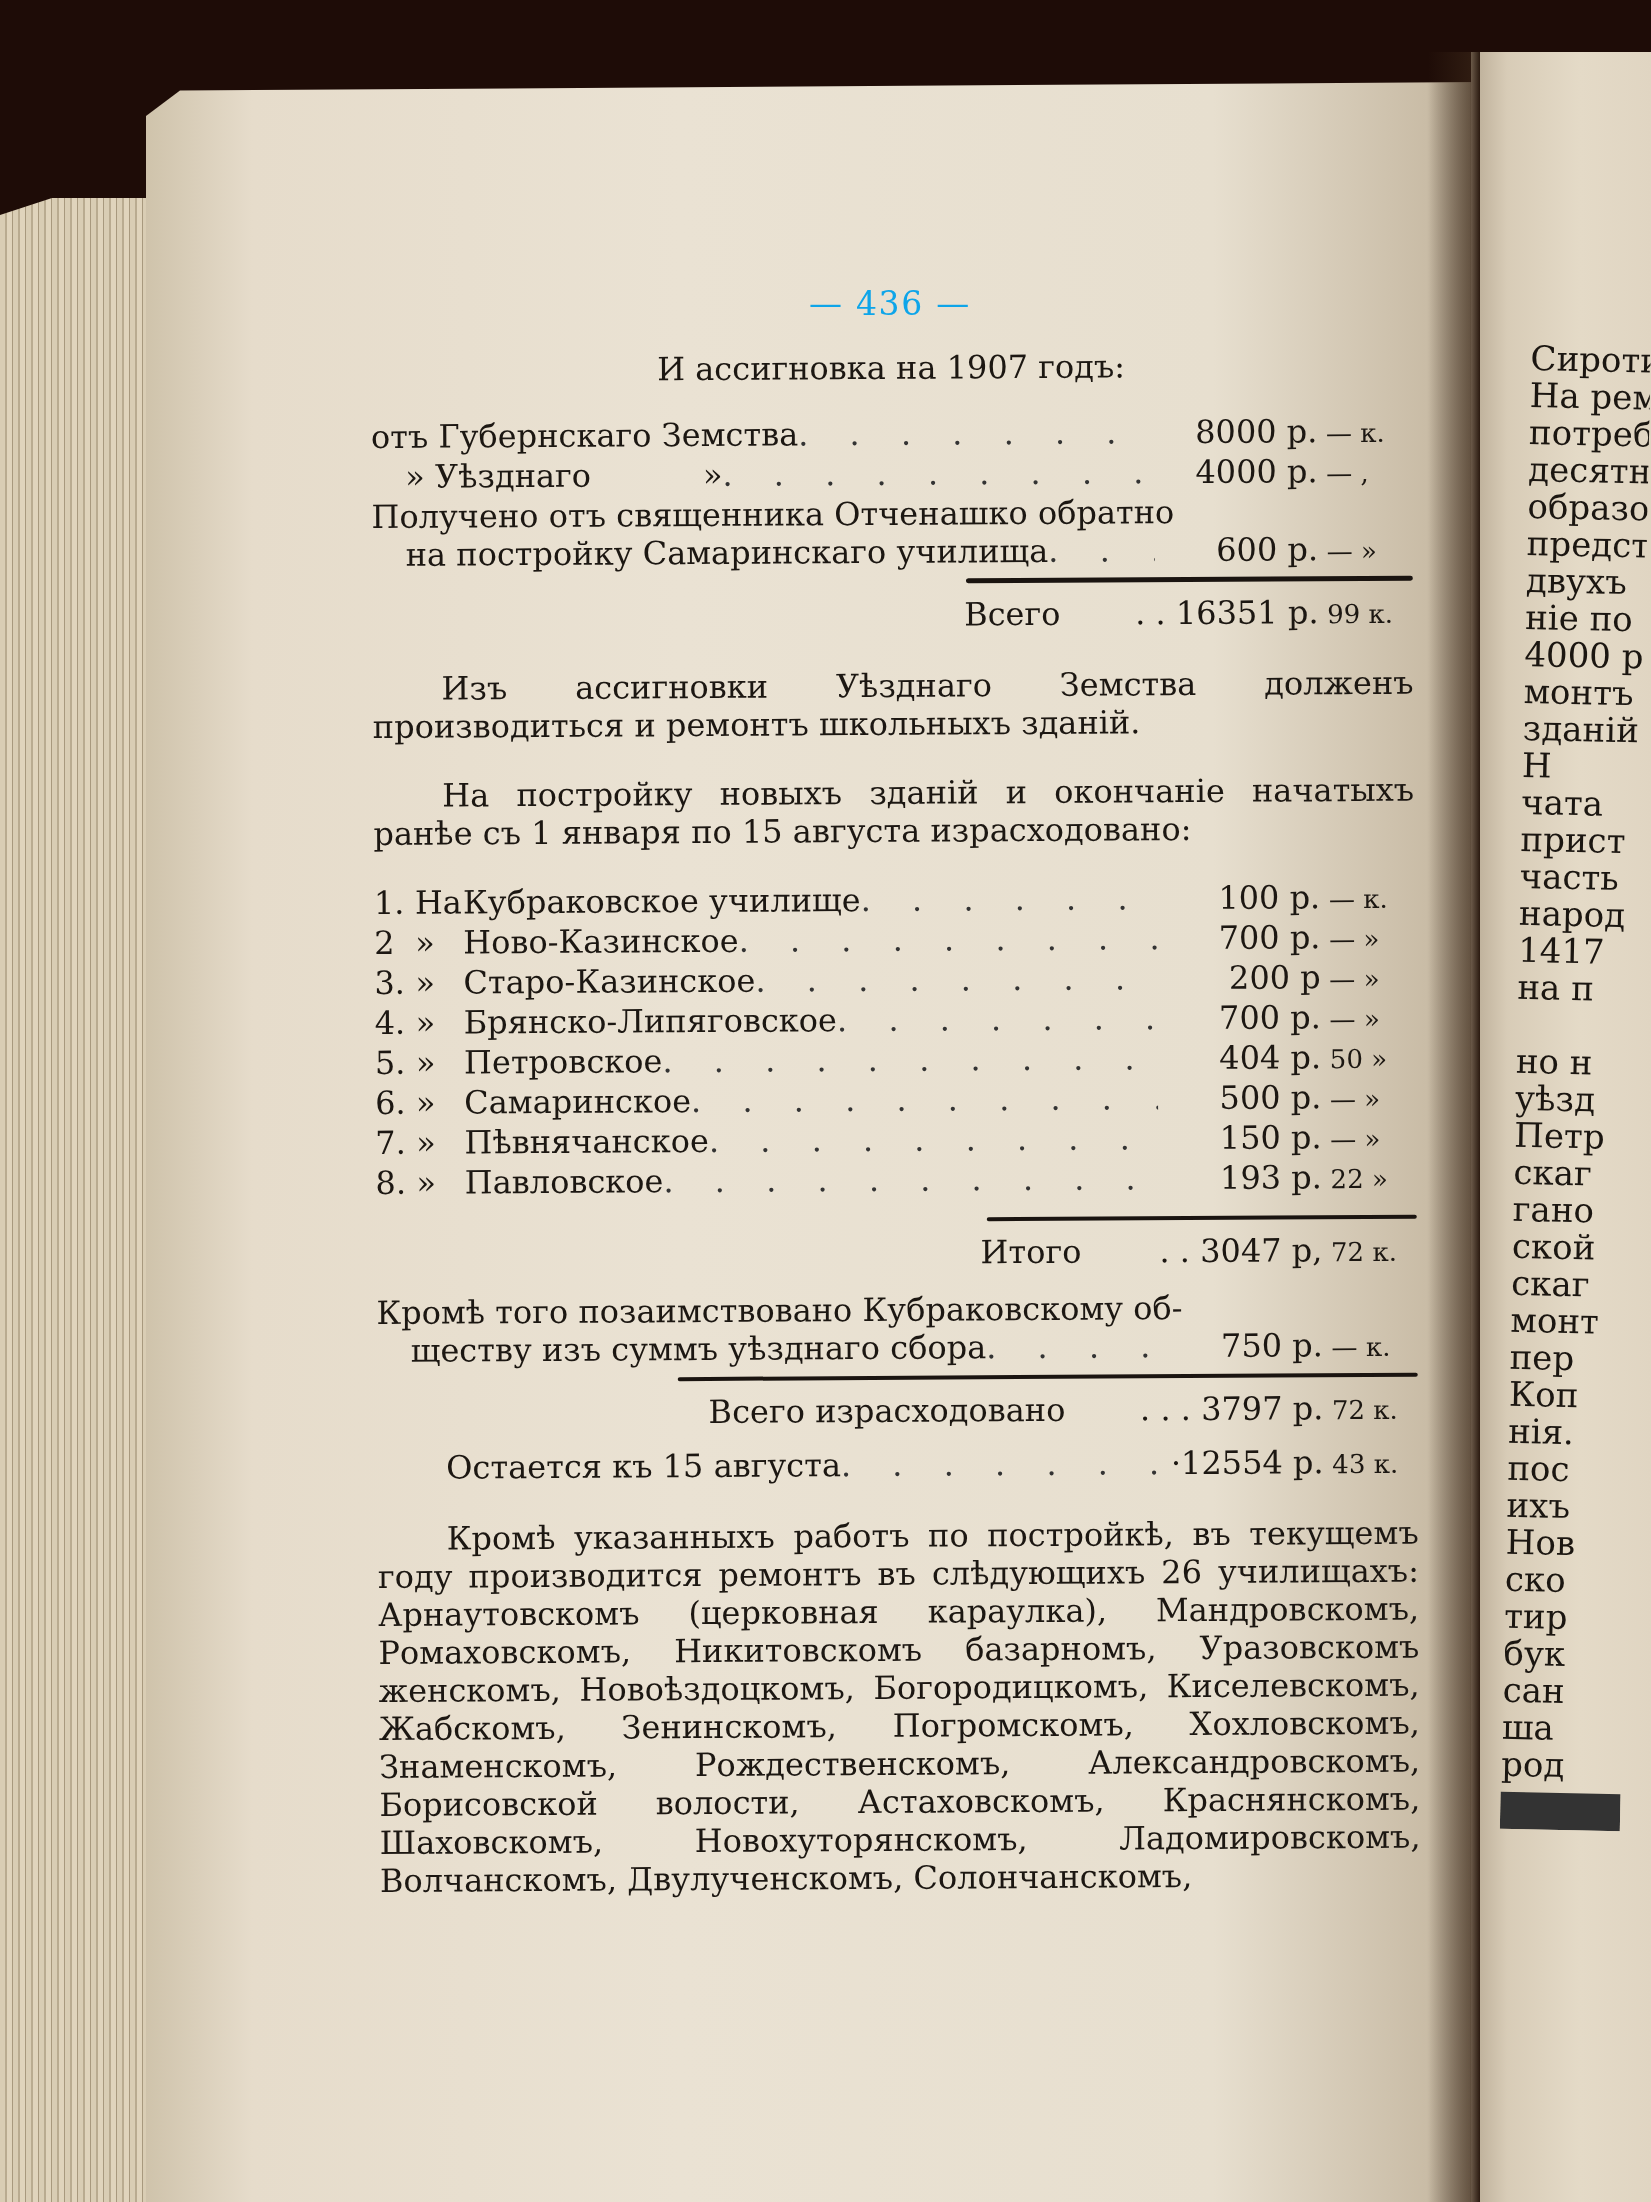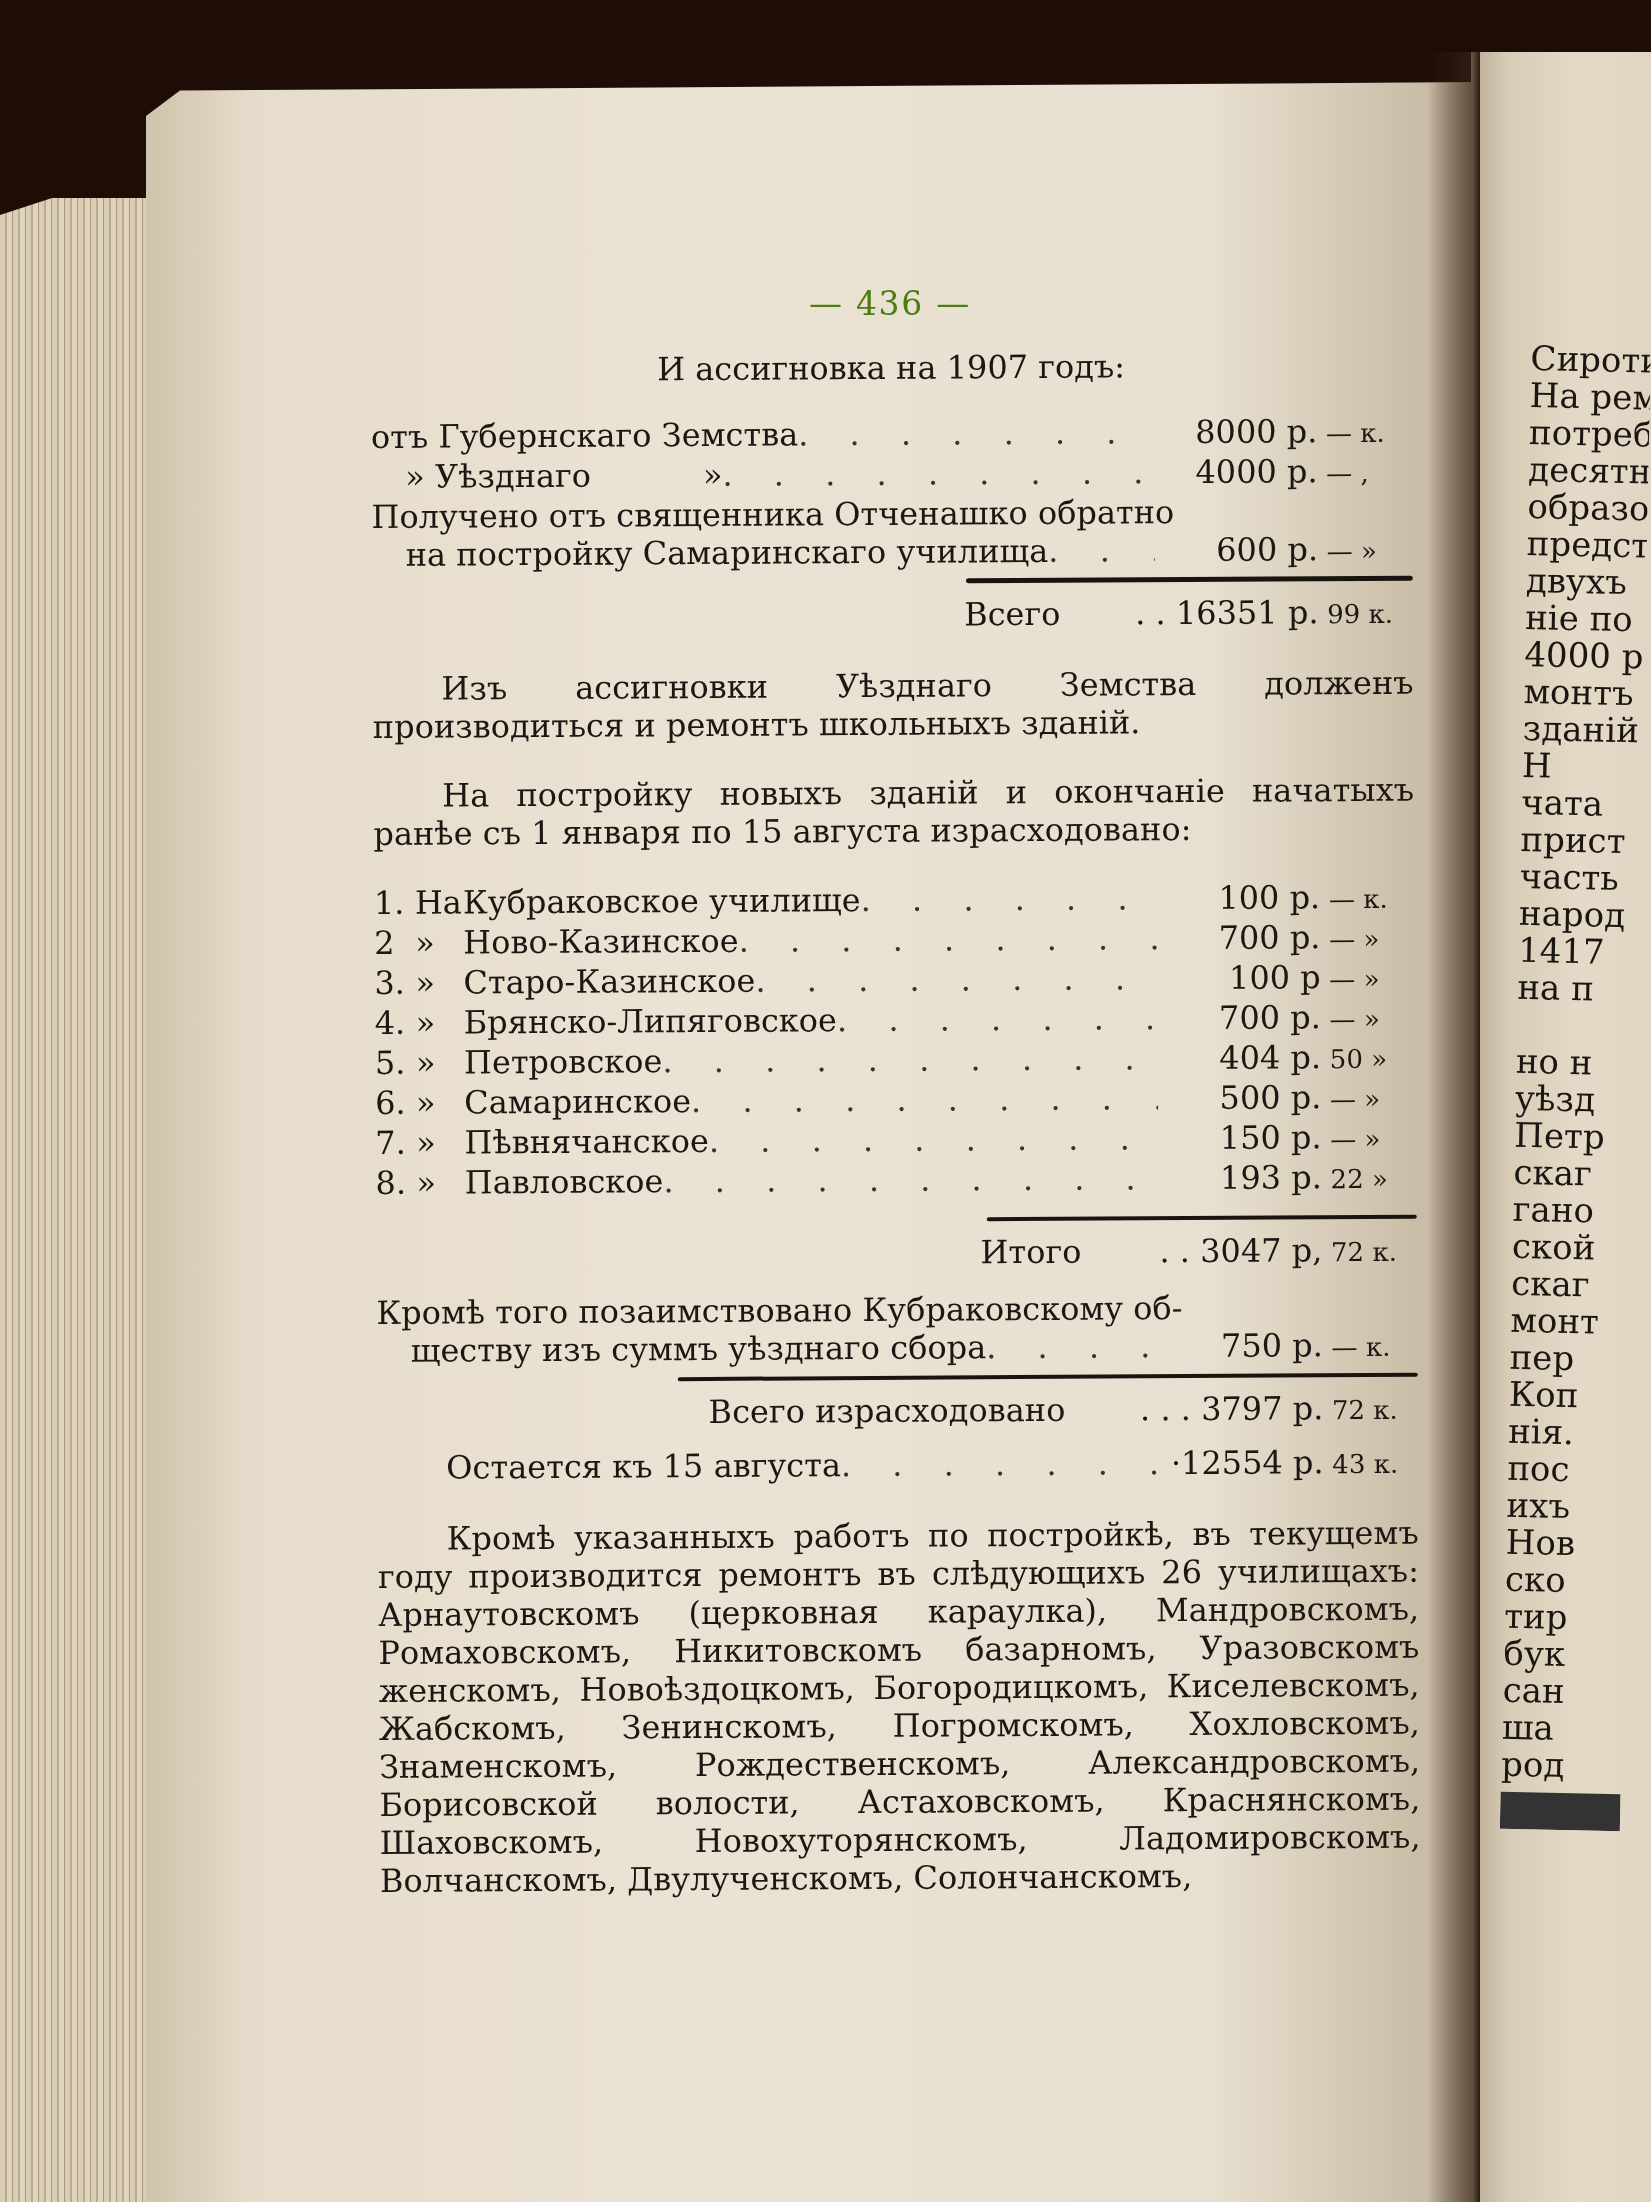--- a/index.html
+++ b/index.html
@@ -29,21 +29,21 @@
     .right-page {
       position: absolute; left: 1471px; top: 52px; width: 181px; height: 2151px;
       background: linear-gradient(90deg, #b9ab95 0%, #d8ccb7 20%, #e4dac7 60%, #e0d5c2 100%);
     }
     .text-block {
       position: absolute; left: 370px; top: 275px; width: 1041px;
       color: #1c1712; transform: rotate(-0.35deg); transform-origin: left top;
       font-size: 32px; line-height: 38px;
     }
     .page-number {
-      position: absolute; left: 809px; top: 284px; font-size: 33px; color: #4d7c0f;
+      position: absolute; left: 809px; top: 284px; font-size: 33px; color: #0ea5e9;
       letter-spacing: 1.7px;
     }
     .row { display: flex; align-items: baseline; white-space: nowrap; }
     .grow { flex: 1; overflow: hidden; }
     .dots { color: #333; letter-spacing: 15.5px; overflow: hidden; flex: 1; }
     .amt { min-width: 163px; text-align: right; }
     .unit { min-width: 86px; text-align: left; padding-left: 8.6px; font-size: 26px; }
     .center { text-align: center; }
     .indent1 { padding-left: 34px; }
     .indent2 { padding-left: 69px; }
@@ -127,21 +127,21 @@
       <span style="padding-left:5.2px">Ново-Казинское</span>
       <span class="dots">. . . . . . . . . . . . .</span>
       <span class="amt">700 р.</span>
       <span class="unit">— »</span>
     </div>
     <div class="row">
       <span class="num">3.</span>
       <span class="quote">»</span>
       <span style="padding-left:5.2px">Старо-Казинское</span>
       <span class="dots">. . . . . . . . . . . . .</span>
-      <span class="amt">100 р</span>
+      <span class="amt">200 р</span>
       <span class="unit">— »</span>
     </div>
     <div class="row">
       <span class="num">4.</span>
       <span class="quote">»</span>
       <span style="padding-left:5.2px">Брянско-Липяговское</span>
       <span class="dots">. . . . . . . . . . . . .</span>
       <span class="amt">700 р.</span>
       <span class="unit">— »</span>
     </div>

